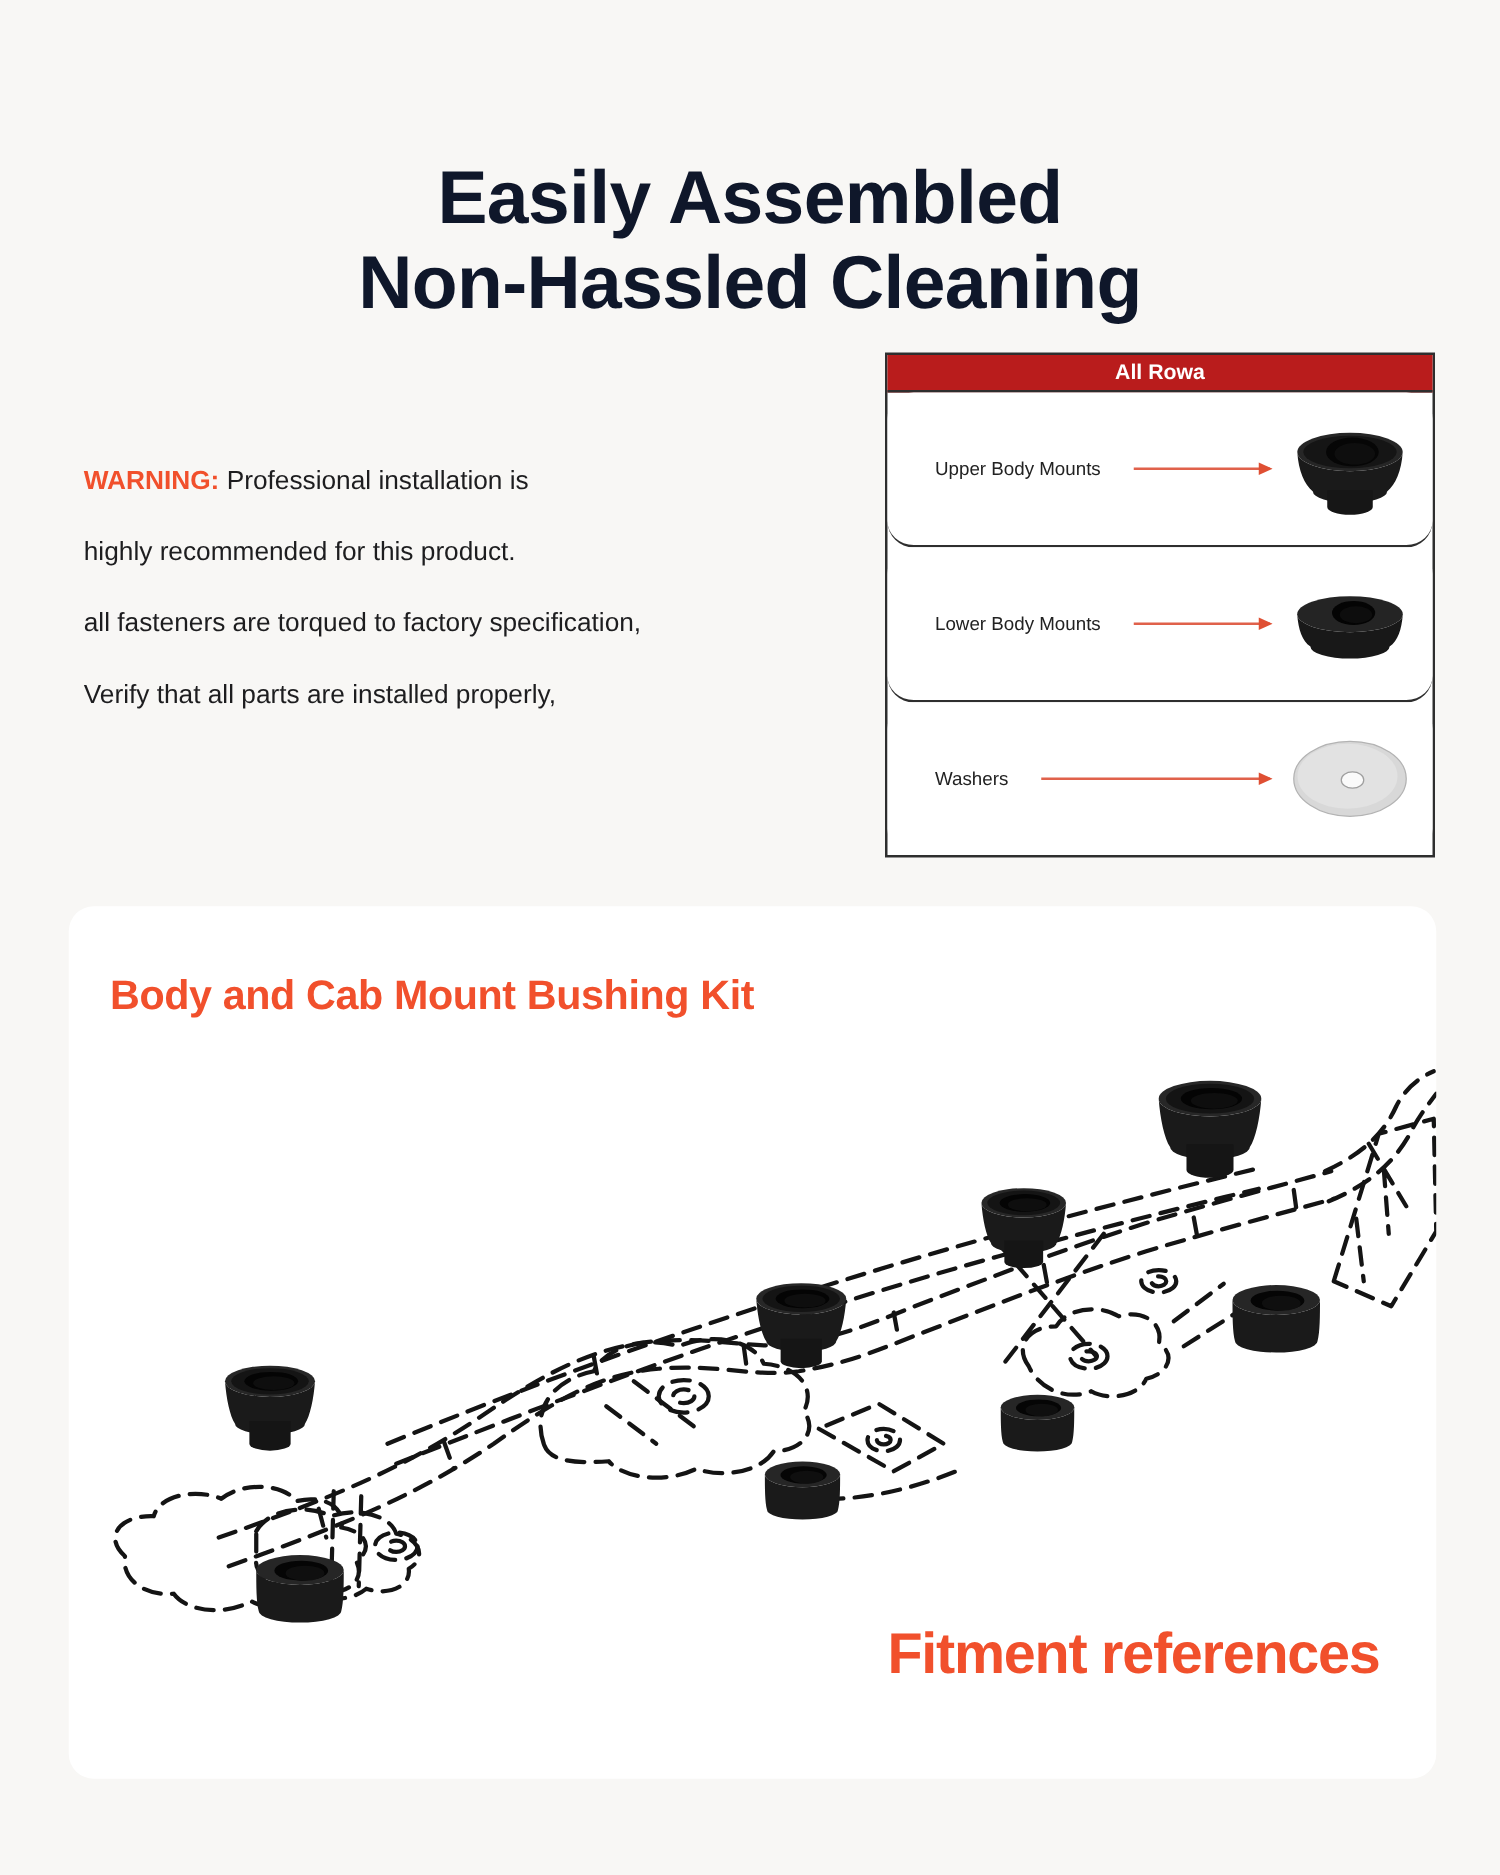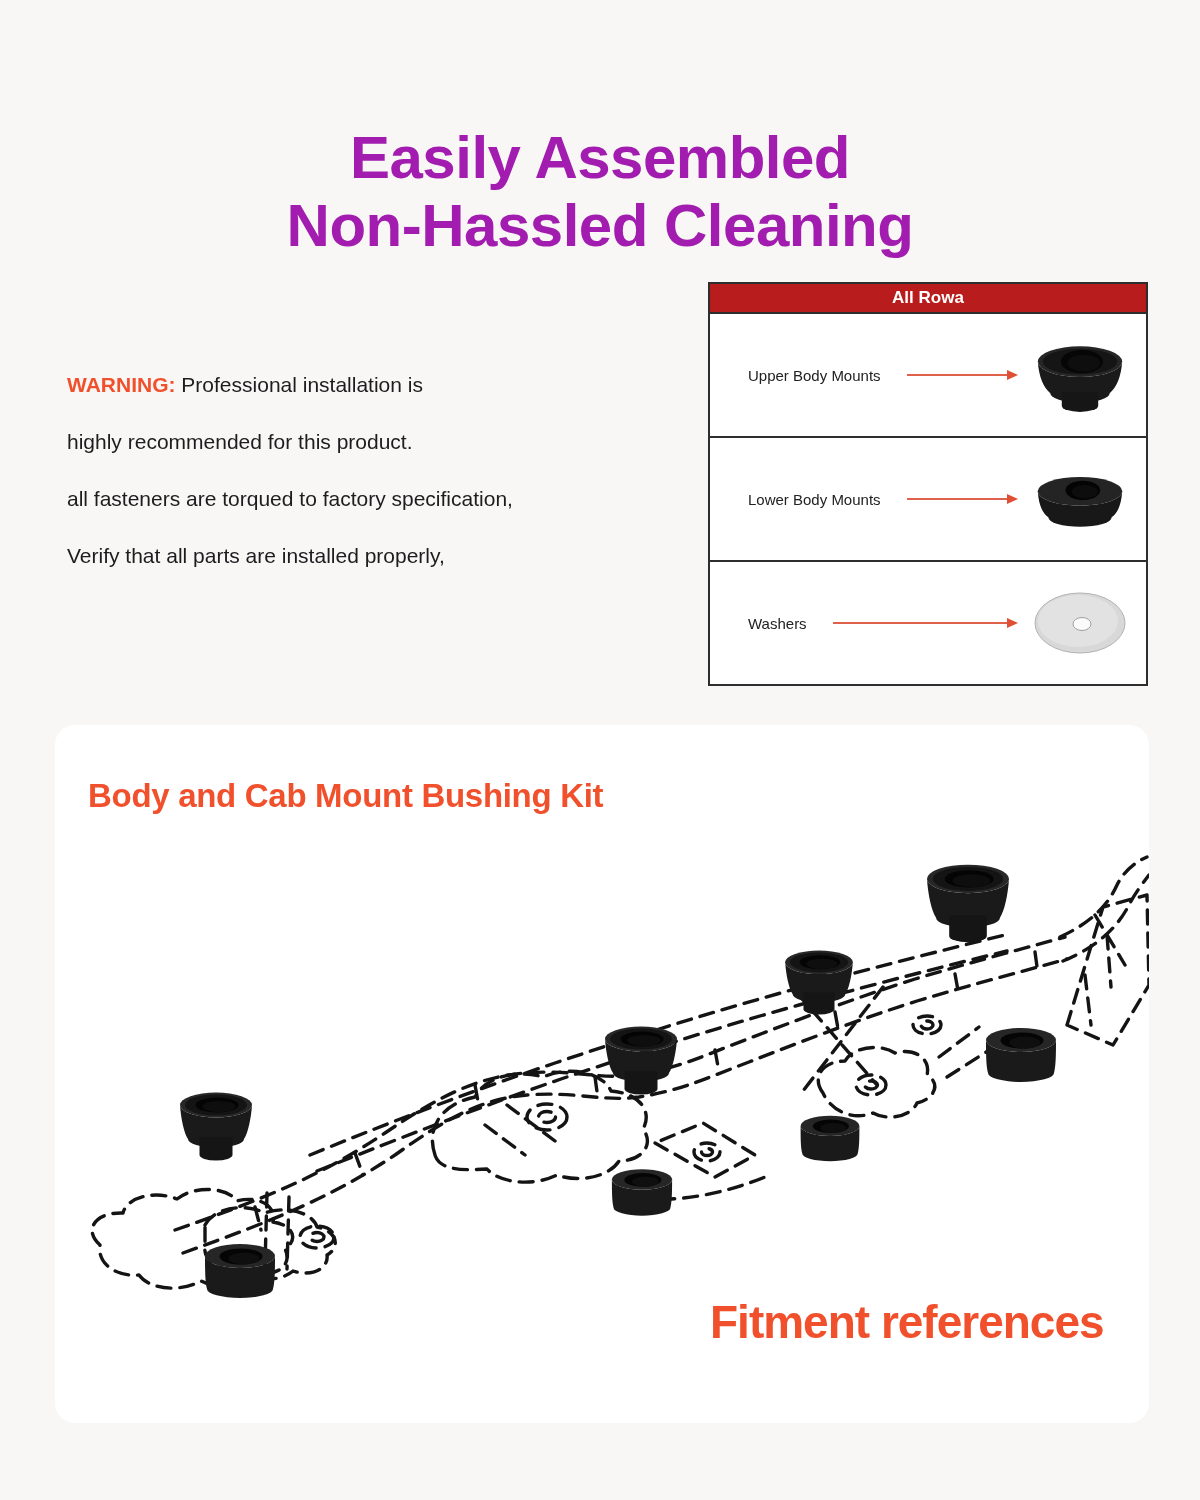--- a/index.html
+++ b/index.html
@@ -13,21 +13,21 @@
     overflow: hidden;
   }
 
   
   .main-title {
     position: absolute;
     top: 84px;
     left: 0;
     width: 100%;
     text-align: center;
-    color: #a21caf;
+    color: #0f172a;
     font-size: 60px;
     line-height: 68px;
     font-weight: bold;
     letter-spacing: -0.5px;
   }
   .main-title span { display: block; }
 
   
   .warning {
     position: absolute;
@@ -65,20 +65,21 @@
     align-items: center;
     justify-content: center;
   }
   .pt-row {
     flex: 1;
     display: flex;
     align-items: center;
     padding: 0 18px 0 38px;
     border-bottom: 2px solid #2e2e2e;
     background: #ffffff;
+    border-radius: 21px;
   }
   .pt-row:last-child { border-bottom: none; }
   .pt-label { font-size: 15px; color: #222222; white-space: nowrap; }
   .arrow {
     flex: 1;
     height: 2px;
     background: #E0614B;
     position: relative;
     margin: 0 16px 0 26px;
   }

